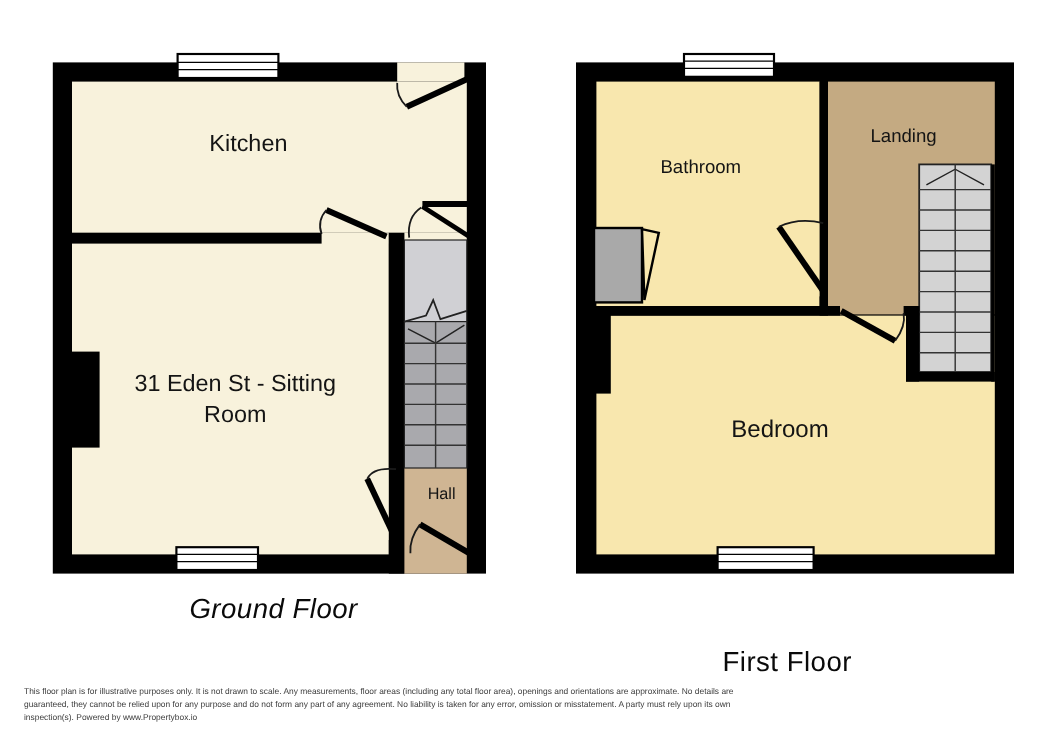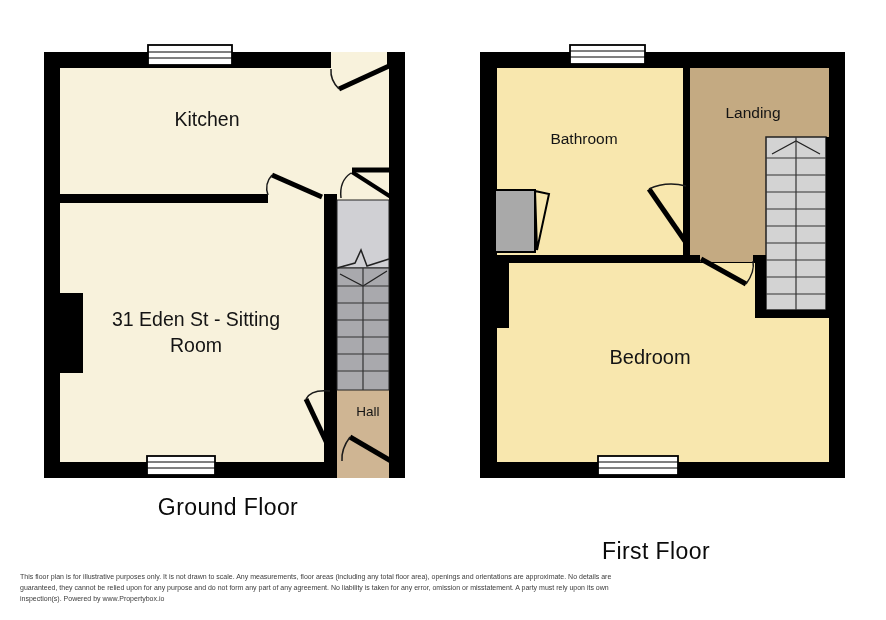--- a/index.html
+++ b/index.html
@@ -1,21 +1,21 @@
 <!DOCTYPE html>
 <html><head>
 <meta charset="utf-8">
 <style>
   html,body{margin:0;padding:0;background:#ffffff;}
   .page{position:relative;width:886px;height:620px;background:#ffffff;overflow:hidden;
         font-family:"Liberation Sans", sans-serif;}
   .plan-svg{position:absolute;left:0;top:0;}
   .floor-title{position:absolute;color:#0a0a0a;font-size:23px;letter-spacing:0.4px;
                text-align:center;width:300px;}
-  .title-ground{left:78px;top:494px;}
+  .title-ground{left:78px;top:494px;font-style:italic;}
   .title-first{left:506px;top:494px;margin-top:44px;}
   .disclaimer{position:absolute;left:20px;top:572px;width:625px;color:#3c3c3c;
               font-size:7px;line-height:10.8px;}
   
   text{fill:#141414;}
   .room-label-lg{font-size:19.5px;}
   .room-label-md{font-size:15.5px;}
   .room-label-sm{font-size:13.5px;}
   .bedroom-label{font-size:20px;}
 </style>

